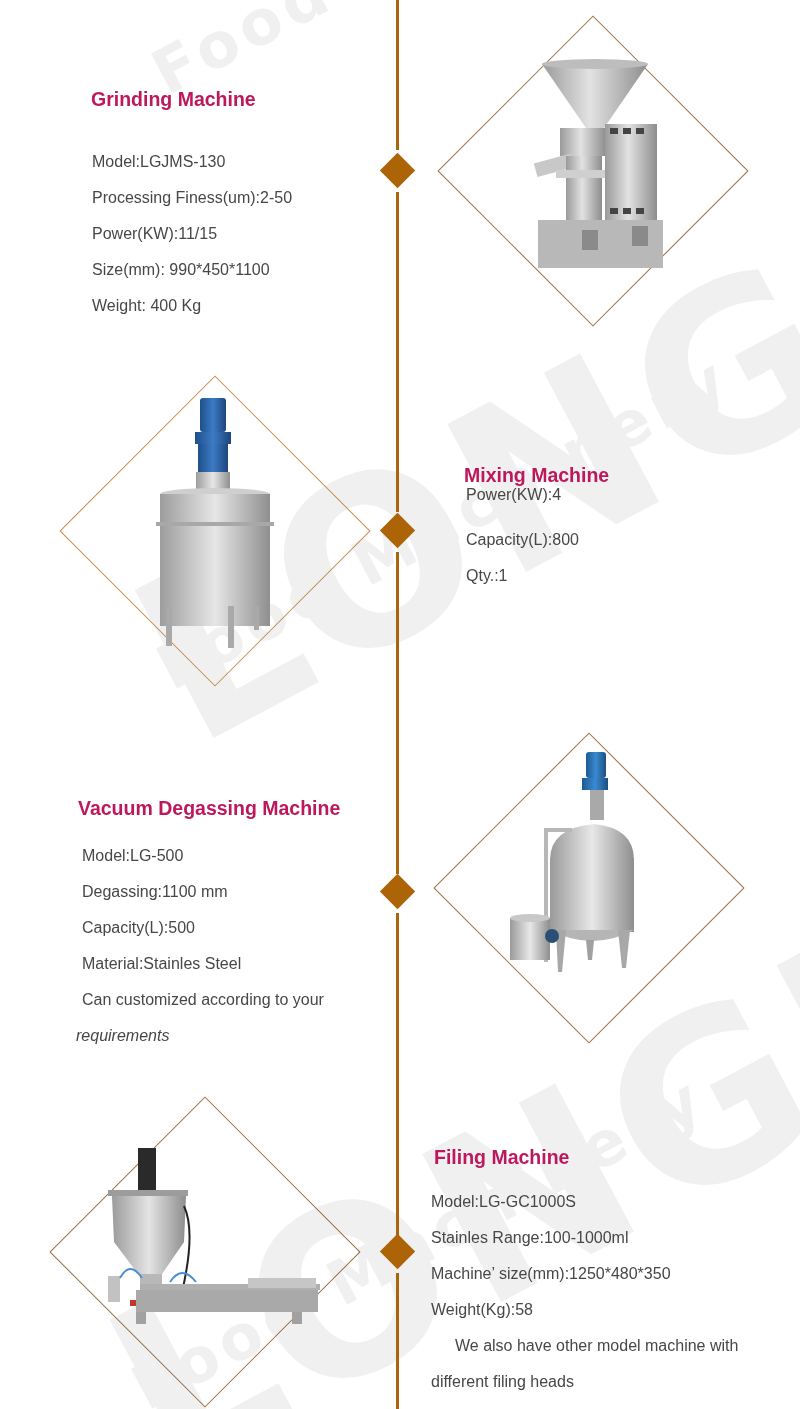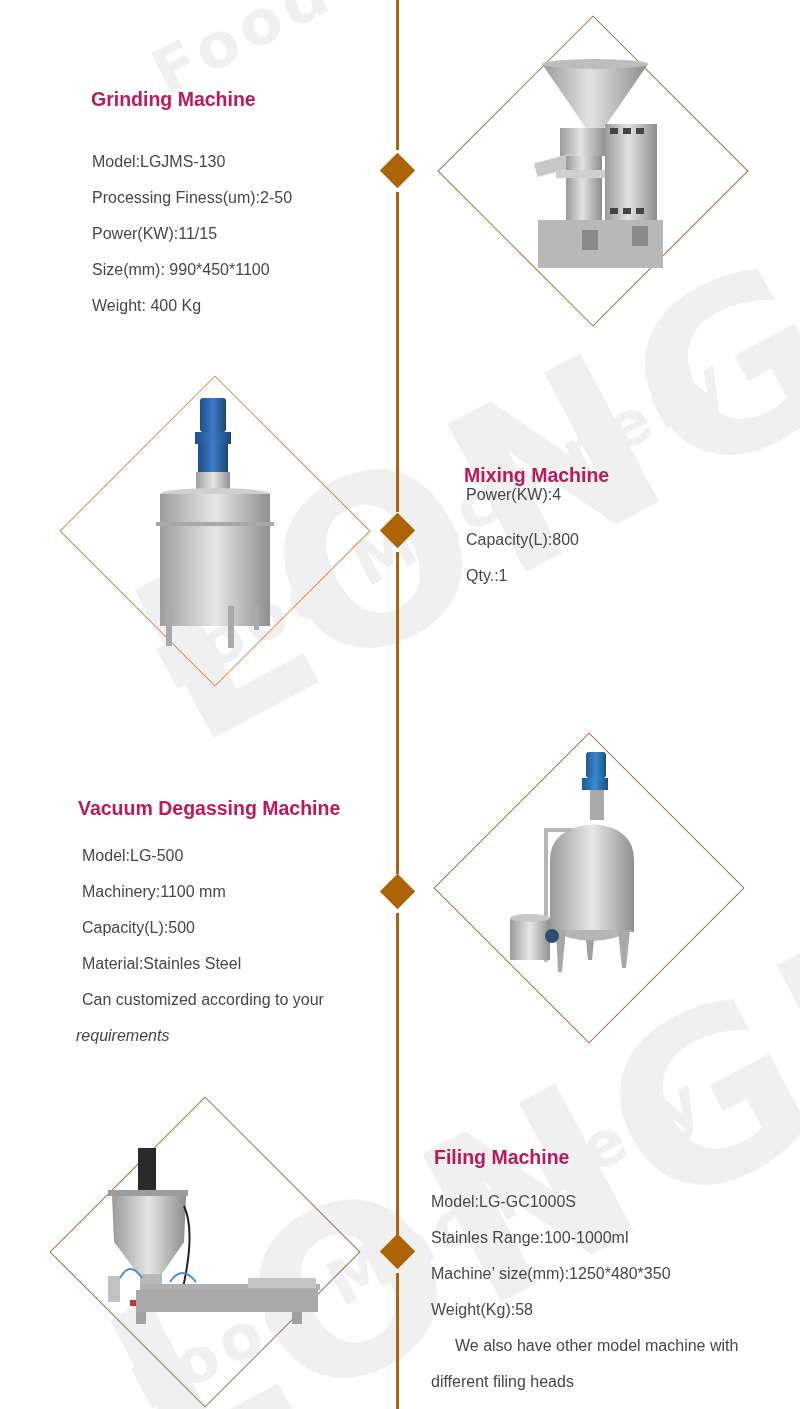--- a/index.html
+++ b/index.html
@@ -110,21 +110,21 @@
 
   <h2 class="section-title" style="left:464px; top:452px;margin-top:12px;">Mixing Machine</h2>
   <div class="spec" style="left:466px; top:486px;">Power(KW):4</div>
   <div class="spec" style="left:466px; top:531px;">Capacity(L):800</div>
   <div class="spec" style="left:466px; top:567px;">Qty.:1</div>
 </section>
 
 <section>
   <h2 class="section-title" style="left:78px; top:797px;">Vacuum Degassing Machine</h2>
   <div class="spec" style="left:82px; top:847px;">Model:LG-500</div>
-  <div class="spec" style="left:82px; top:883px;">Machinery:1100 mm</div>
+  <div class="spec" style="left:82px; top:883px;">Degassing:1100 mm</div>
   <div class="spec" style="left:82px; top:919px;">Capacity(L):500</div>
   <div class="spec" style="left:82px; top:955px;">Material:Stainles Steel</div>
   <div class="spec" style="left:82px; top:991px;">Can customized according to your</div>
   <div class="spec" style="left:76px; top:1027px;font-style:italic;">requirements</div>
 
   <div class="frame brown" style="left:479px; top:778px;"></div>
   <svg class="product" style="left:506px; top:750px;" width="132" height="232" viewBox="0 0 132 232">
     <defs>
       <linearGradient id="tank2" x1="0" x2="1">
         <stop offset="0" stop-color="#9a9a9a"></stop>

